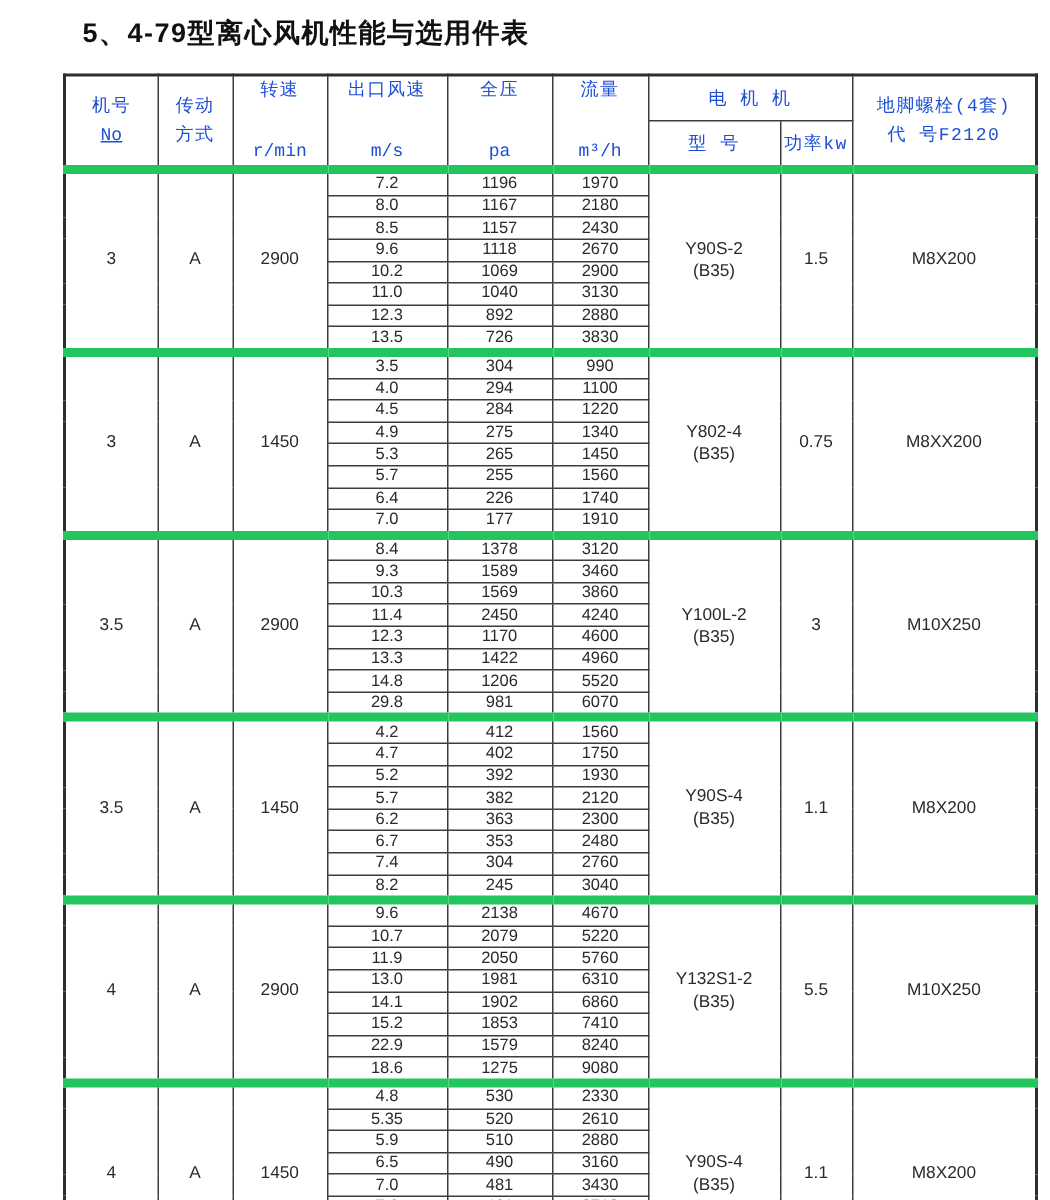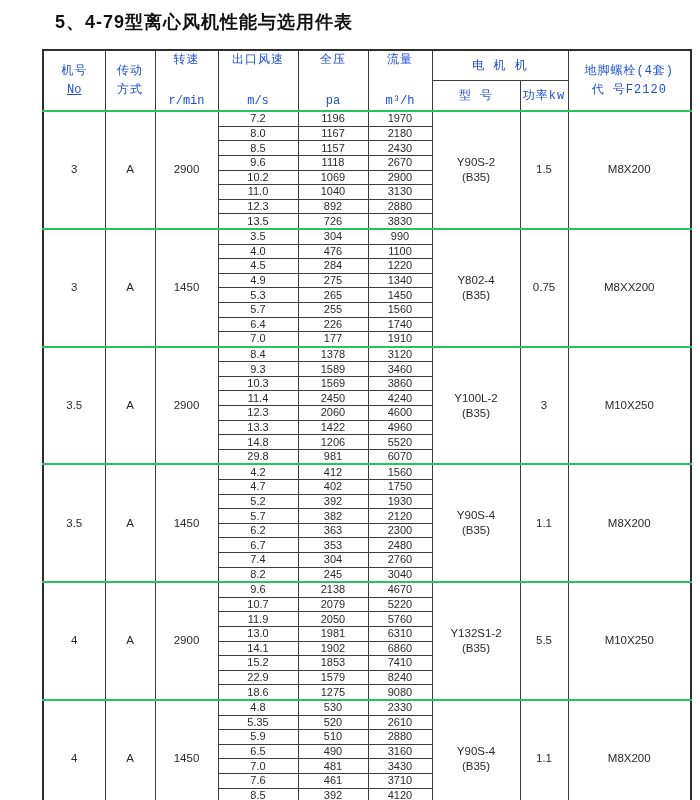--- a/index.html
+++ b/index.html
@@ -45,21 +45,21 @@
   .nounder { text-decoration: underline; letter-spacing: 0; }
   .latin { letter-spacing: 0; margin-top: 22px; }
   tbody td {
     font-size: 11px;
     height: 13.6px;
     line-height: 1;
     color: #2a2a2a;
   }
   tbody td.merge { font-size: 11.5px; }
   tbody td.merge div { line-height: 1.3; }
-  tr.block-start td { border-top: 2px solid #22c55e; }
+  tr.block-start td { border-top: 6px solid #22c55e; }
   col.c1 { width: 62px; }
   col.c2 { width: 50px; }
   col.c3 { width: 63px; }
   col.c4 { width: 80px; }
   col.c5 { width: 70px; }
   col.c6 { width: 64px; }
   col.c7 { width: 88px; }
   col.c8 { width: 48px; }
   col.c9 { width: 123px; }
 </style>
@@ -176,21 +176,21 @@
         <td>990</td>
         <td class="merge" rowspan="8">
           <div>Y802-4</div>
           <div>(B35)</div>
         </td>
         <td class="merge" rowspan="8">0.75</td>
         <td class="merge" rowspan="8">M8XX200</td>
       </tr>
       <tr>
         <td>4.0</td>
-        <td>476</td>
+        <td>294</td>
         <td>1100</td>
       </tr>
       <tr>
         <td>4.5</td>
         <td>284</td>
         <td>1220</td>
       </tr>
       <tr>
         <td>4.9</td>
         <td>275</td>
@@ -240,21 +240,21 @@
         <td>1569</td>
         <td>3860</td>
       </tr>
       <tr>
         <td>11.4</td>
         <td>2450</td>
         <td>4240</td>
       </tr>
       <tr>
         <td>12.3</td>
-        <td>2060</td>
+        <td>1170</td>
         <td>4600</td>
       </tr>
       <tr>
         <td>13.3</td>
         <td>1422</td>
         <td>4960</td>
       </tr>
       <tr>
         <td>14.8</td>
         <td>1206</td>

